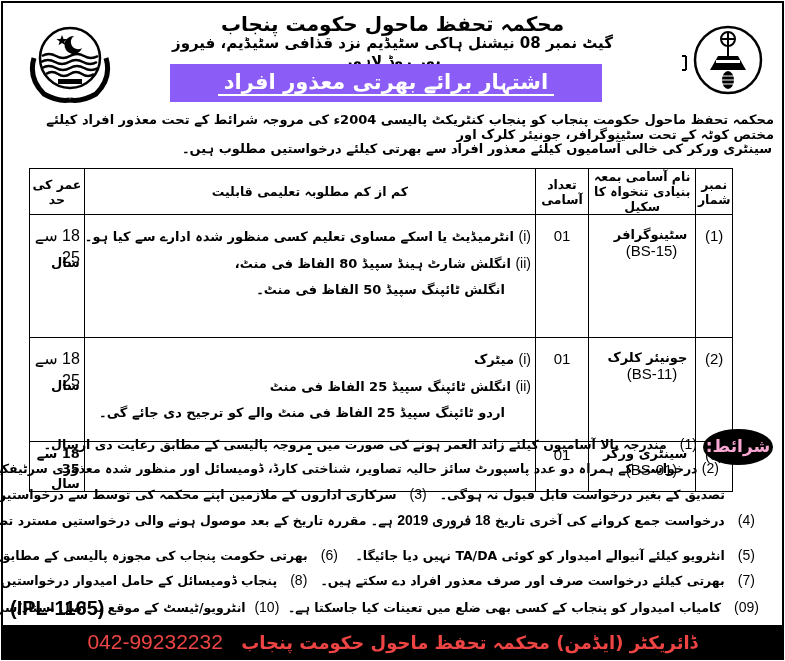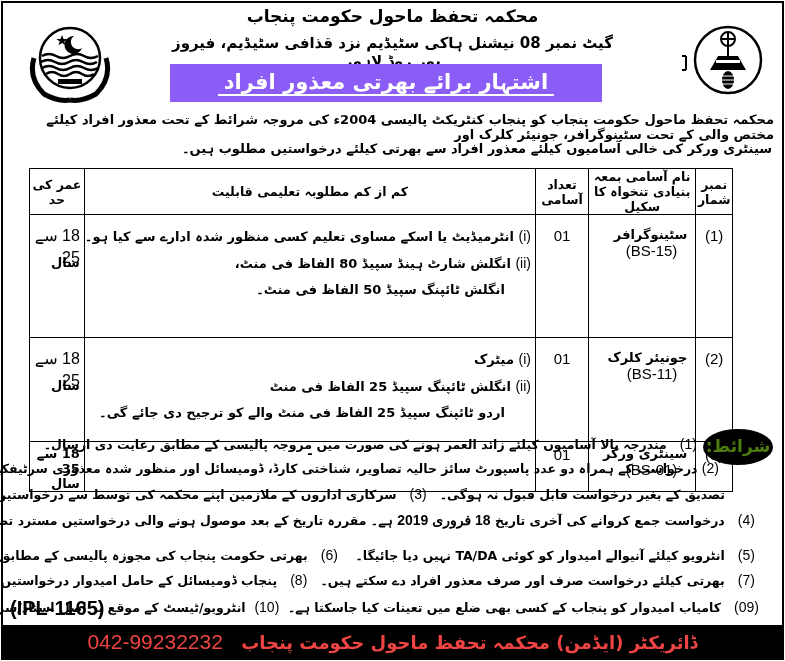--- a/index.html
+++ b/index.html
@@ -3,21 +3,21 @@
 <meta charset="utf-8">
 <style>
   * { box-sizing: border-box; margin: 0; padding: 0; }
   html, body { width: 785px; height: 661px; background: #ffffff; overflow: hidden; }
   body { font-family: "DejaVu Sans", sans-serif; color: #000; position: relative; }
   .frame { position: absolute; left: 1px; top: 1px; width: 783px; height: 659px; border: 2px solid #000; }
   .rtl { direction: rtl; unicode-bidi: embed; }
   .abs { position: absolute; }
 
   
-  .h-title { left: 180px; top: 6px; width: 425px; text-align: center; font-size: 17px; font-weight: bold; }
+  .h-title { left: 180px; top: 12px; width: 425px; text-align: center; font-size: 20px; font-weight: bold; }
   .h-address { left: 160px; top: 34px; width: 465px; text-align: center; font-size: 15px; font-weight: bold; }
   .banner { left: 170px; top: 64px; width: 432px; height: 38px; background: #8b5cf6; color: #fff;
             text-align: center; font-size: 21px; font-weight: bold; line-height: 36px; }
   .banner span { border-bottom: 2px solid #fff; padding: 0 6px; }
 
   .logo-left { left: 24px; top: 18px; width: 92px; height: 86px; }
   .logo-right { left: 676px; top: 18px; width: 96px; height: 86px; }
 
   
   .intro1 { left: 14px; top: 112px; width: 760px; font-size: 13px; font-weight: bold; text-align: right; }
@@ -39,21 +39,21 @@
   .c-age { width: 105px; padding: 10px 4px 0 0; }
   .c-age .line { display: block; height: 27px; line-height: 22px; }
   .c-age .num { font-family: "Liberation Sans", sans-serif; font-weight: normal; font-size: 16px; }
   tr.r1 td { height: 123px; }
   tr.r2 td { height: 104px; }
   tr.r3 td { height: 30px; padding-top: 4px !important; }
   tr.r3 .c-qual { text-align: center; padding-right: 0; }
 
   
   .shurait { left: 703px; top: 429px; width: 70px; height: 36px; background: #000; border-radius: 50%;
-             color: #4d7c0f; font-size: 17px; font-weight: bold; text-align: center; line-height: 34px; }
+             color: #f9a8d4; font-size: 17px; font-weight: bold; text-align: center; line-height: 34px; }
   .cond { font-size: 12.5px; font-weight: bold; white-space: nowrap; text-align: right; }
   .cond .n { font-family: "Liberation Sans", sans-serif; font-weight: normal; font-size: 14px; }
   .cond .d { font-family: "Liberation Sans", sans-serif; font-size: 14px; }
 
   .ipl { left: 10px; top: 597px; font-family: "Liberation Sans", sans-serif; font-weight: bold; font-size: 20px; }
   .footer { left: 3px; top: 625px; width: 779px; height: 34px; background: #000; color: #ef4444; font-size: 18px; font-weight: bold;
             text-align: center; line-height: 34px; }
   .footer .phone { font-family: "Liberation Sans", sans-serif; font-weight: normal; font-size: 21px; margin-right: 12px; direction: ltr; unicode-bidi: embed; }
 </style>
 </head>
@@ -89,21 +89,21 @@
     <path d="M10 38 v14 M6 38 h4 M6 52 h4" stroke="#000" stroke-width="2"></path>
   </svg>
 </div>
 
 <div class="abs h-title rtl">محکمہ تحفظ ماحول حکومت پنجاب</div>
 <div class="abs h-address rtl">گیٹ نمبر 08 نیشنل ہاکی سٹیڈیم نزد قذافی سٹیڈیم، فیروز پور روڈ لاہور</div>
 <div class="abs banner rtl">
   <span>اشتہار برائے بھرتی معذور افراد</span>
 </div>
 
-<div class="abs intro1 rtl">محکمہ تحفظ ماحول حکومت پنجاب کو پنجاب کنٹریکٹ پالیسی 2004ء کی مروجہ شرائط کے تحت معذور افراد کیلئے مختص والی کے تحت سٹینوگرافر، جونیئر کلرک اور</div>
+<div class="abs intro1 rtl">محکمہ تحفظ ماحول حکومت پنجاب کو پنجاب کنٹریکٹ پالیسی 2004ء کی مروجہ شرائط کے تحت معذور افراد کیلئے مختص کوٹہ کے تحت سٹینوگرافر، جونیئر کلرک اور</div>
 <div class="abs intro2 rtl">سینٹری ورکر کی خالی آسامیوں کیلئے معذور افراد سے بھرتی کیلئے درخواستیں مطلوب ہیں۔</div>
 
 <table class="jobs">
   <thead>
     <tr>
       <th class="hd">نمبر شمار</th>
       <th class="hd">نام آسامی بمعہ بنیادی تنخواہ کا سکیل</th>
       <th class="hd">تعداد آسامی</th>
       <th class="hd">کم از کم مطلوبہ تعلیمی قابلیت</th>
       <th class="hd">عمر کی حد</th>

